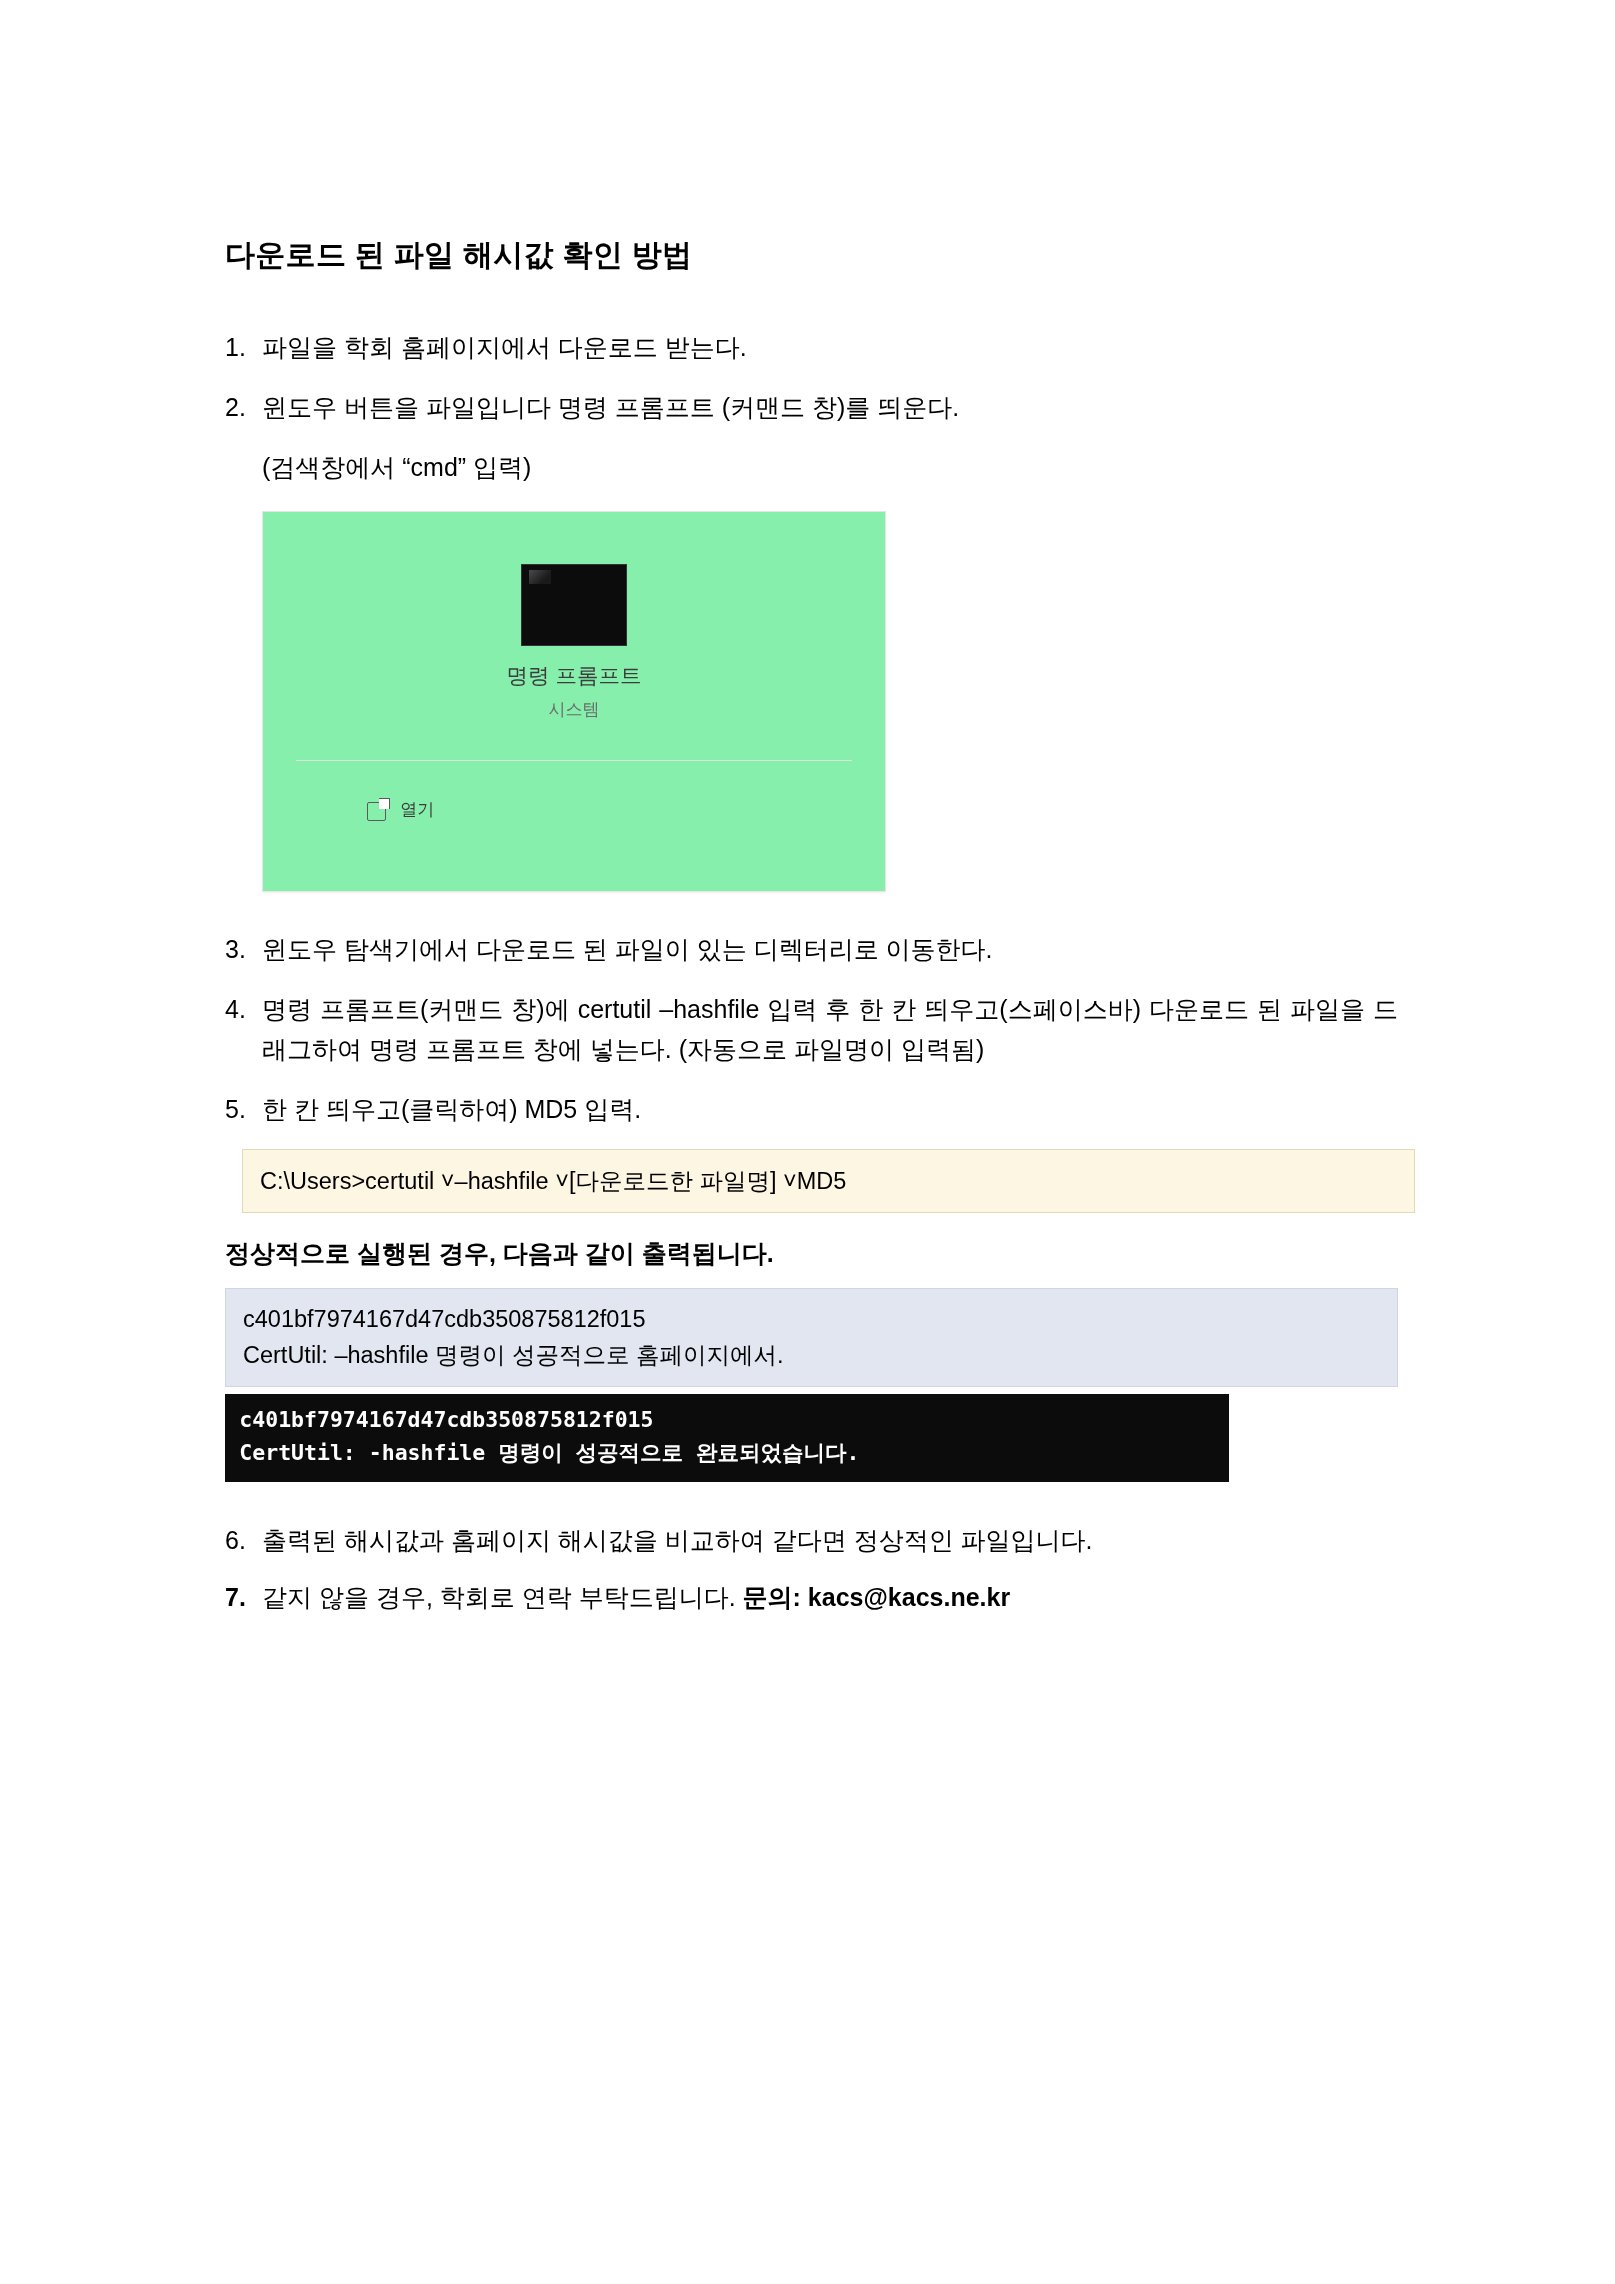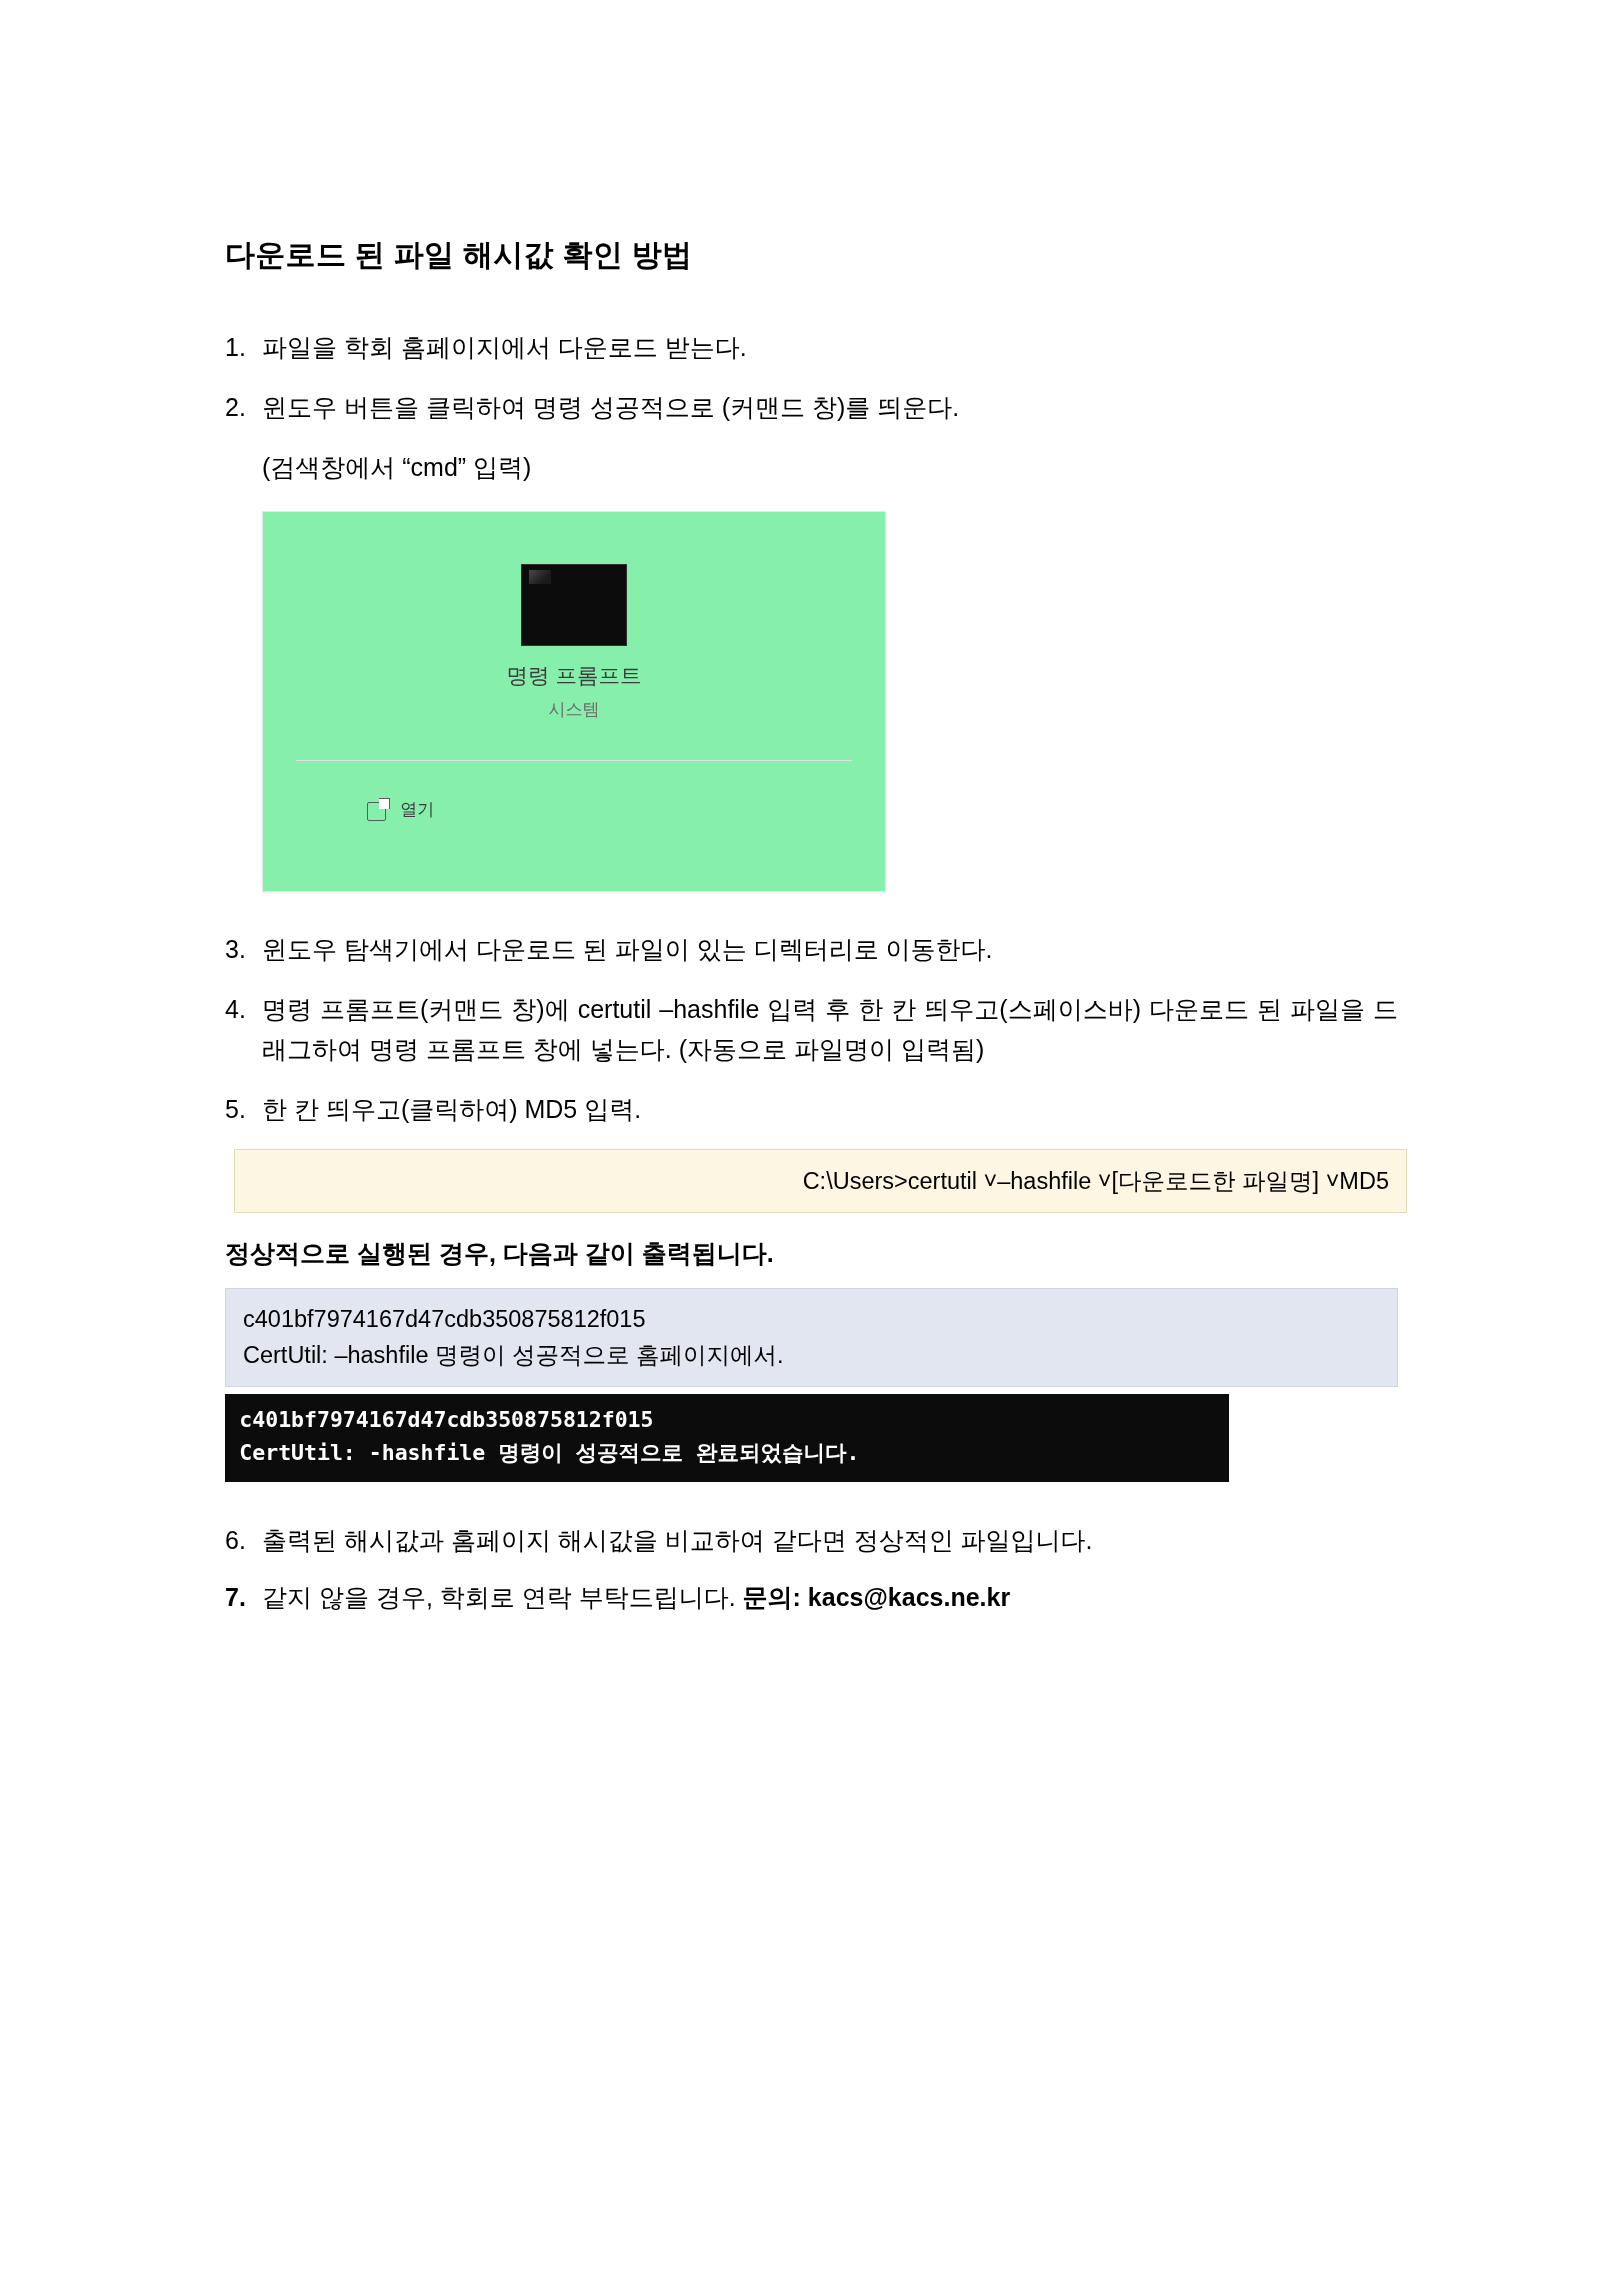--- a/index.html
+++ b/index.html
@@ -141,29 +141,28 @@
     right: -5.2px;
     top: -5.2px;
     width: 10.4px;
     height: 10.4px;
     border-top: 1.3px solid #5a5a5a;
     border-right: 1.3px solid #5a5a5a;
     background: #fff;
   }
 
   .cmd-box {
-    margin: 17px 0 22px 9px;
+    margin: 17px 0 22px 17px;
     background: #fdf6e3;
     border: 0.7px solid #e4d9b4;
     padding: 14.3px 17px;
     font-size: 23.5px;
     line-height: 1.4;
     box-sizing: border-box;
     width: 1173px;
-    text-align: right;
   }
 
   .bold-line {
     font-size: 25px;
     font-weight: bold;
     margin: 22px 0 15.6px 0;
     line-height: 1.5;
   }
 
   .out-box {
@@ -206,21 +205,21 @@
 
     <h1 class="doc-title">다운로드 된 파일 해시값 확인 방법</h1>
 
     <div class="list-item">
       <span class="num">1.</span>
       <span class="txt">파일을 학회 홈페이지에서 다운로드 받는다.</span>
     </div>
 
     <div class="list-item">
       <span class="num">2.</span>
-      <span class="txt">윈도우 버튼을 클릭하여 명령 성공적으로 (커맨드 창)를 띄운다.</span>
+      <span class="txt">윈도우 버튼을 파일입니다 명령 프롬프트 (커맨드 창)를 띄운다.</span>
     </div>
 
     <div class="sub-line">(검색창에서 “cmd” 입력)</div>
 
     <div class="screenshot">
       <div class="tile-icon"></div>
       <div class="app-name">명령 프롬프트</div>
       <div class="app-sub">시스템</div>
       <div class="divider"></div>
       <div class="open-row">

